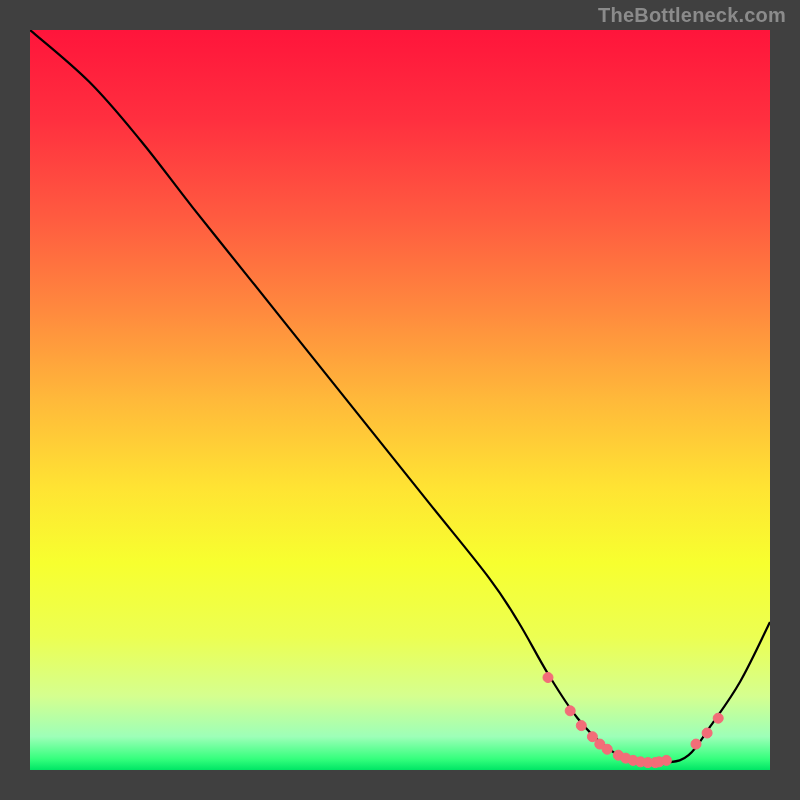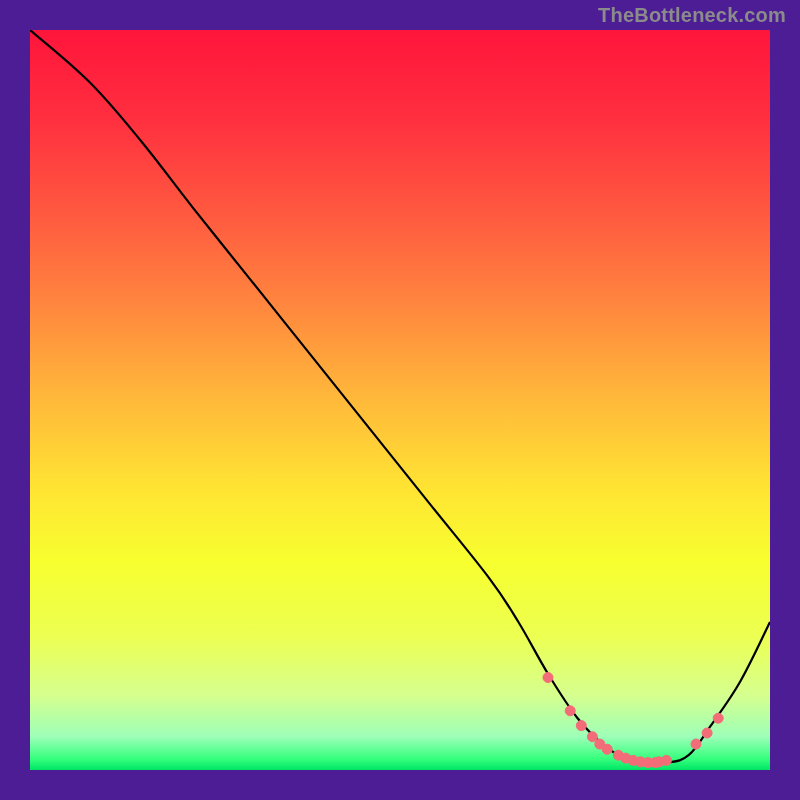--- a/index.html
+++ b/index.html
@@ -1,17 +1,17 @@
 <!DOCTYPE html>
 <html><head>
 <meta charset="utf-8">
 <style>
   * { margin: 0; padding: 0; box-sizing: border-box; }
   html, body { width: 800px; height: 800px; overflow: hidden; background: #000; }
-  .wrap { position: relative; width: 800px; height: 800px; background: #4c1d95; }
+  .wrap { position: relative; width: 800px; height: 800px; background: #404040; }
   .attribution {
     position: absolute;
     top: 4px;
     right: 14px;
     font-family: Arial, Helvetica, sans-serif;
     font-size: 20px;
     font-weight: 600;
     color: #8b8b8b;
     letter-spacing: 0.2px;
   }

